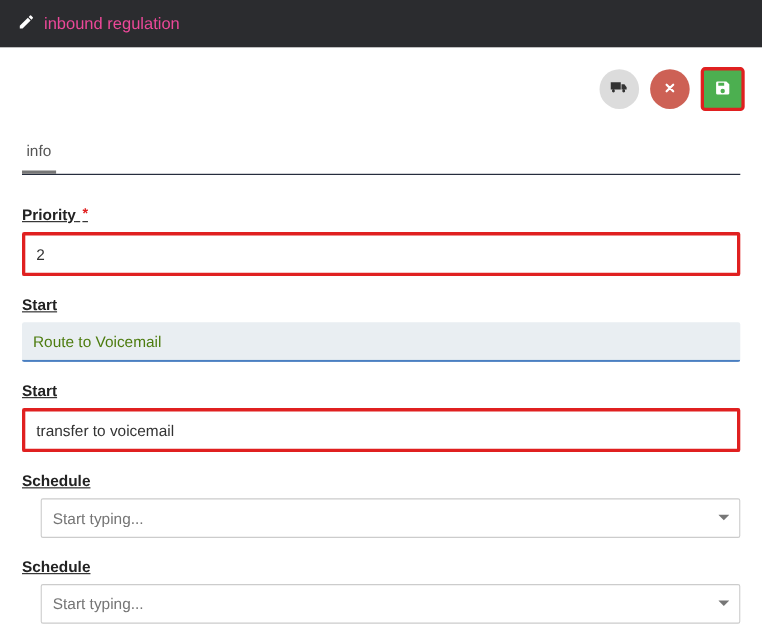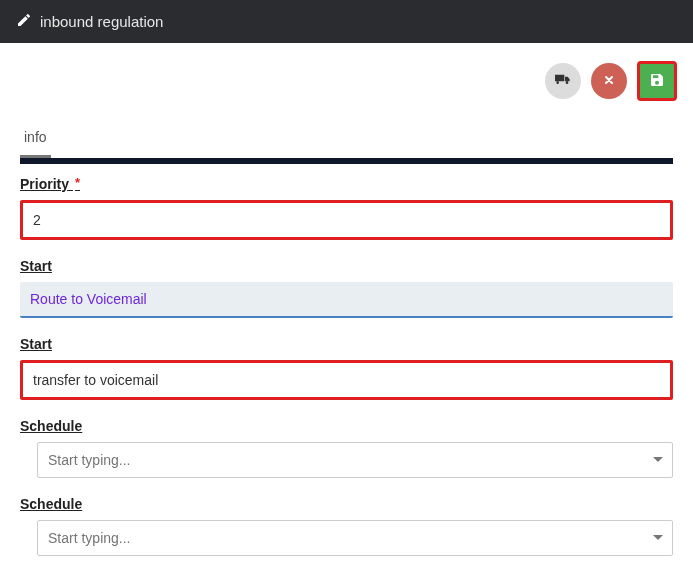--- a/index.html
+++ b/index.html
@@ -1,37 +1,37 @@
 <!DOCTYPE html>
 <html><head>
 <meta charset="utf-8">
 <style>
   * { box-sizing: border-box; margin: 0; padding: 0; }
   body { font-family: "Helvetica Neue", Arial, sans-serif; font-size: 14px; color: #333; background: #fff; width: 693px; }
-  .header { background: #2b2c2f; color: #e5e5e5; padding: 12px 16px; display: flex; align-items: center; gap: 8px; }
+  .header { background: #2b2c2f; color: #ec4899; padding: 12px 16px; display: flex; align-items: center; gap: 8px; }
   .header .title { font-size: 15px; font-weight: 400; }
   .icon-edit { width: 16px; height: 16px; fill: #fff; }
   .toolbar { display: flex; justify-content: flex-end; align-items: center; gap: 10px; padding: 18px 16px 18px 16px; }
   .circle-btn { width: 36px; height: 36px; border-radius: 50%; border: none; display: flex; align-items: center; justify-content: center; cursor: pointer; }
   .btn-gray { background: #dcdcdc; }
   .btn-red { background: #cd6155; }
   .btn-green { background: #4caf50; border: 3px solid #e02020; border-radius: 4px; width: 40px; height: 40px; }
   .btn-gray svg { fill: #333; width: 16px; height: 14px; }
   .btn-red svg { fill: #fff; width: 12px; height: 12px; }
   .btn-green svg { fill: #fff; width: 16px; height: 16px; }
   .content { padding: 0 20px 20px 20px; }
-  .tabs { border-bottom: 6px solid #0f172a; margin-bottom: 12px; }
+  .tabs { border-bottom: 1px solid #0f172a; margin-bottom: 28px; }
   .tab { display: inline-block; padding: 10px 4px; color: #555; border-bottom: 3px solid #777; font-size: 14px; cursor: pointer; }
   .form-group { margin-bottom: 18px; }
   .label { font-weight: 700; font-size: 14px; color: #222; margin-bottom: 8px; display: block; text-decoration: underline; }
   .required { color: #e02020; font-size: 13px; margin-left: 2px; position: relative; top:-2px;}
   .input { width: 100%; padding: 9px 10px; font-size: 14px; border: 1px solid #ccc; border-radius: 2px; color: #333; background:#fff; }
   .input::placeholder { color: #888; }
   .input-highlight { border: 3px solid #e02020; }
-  .input-active { background: #e9eef2; border: none; border-bottom: 2px solid #4a7fc1; color:#6d28d9; }
+  .input-active { background: #e9eef2; border: none; border-bottom: 2px solid #4a7fc1; color:#4d7c0f; }
   .select-wrap { position: relative; margin-left: 17px; }
   .select-input { width: 100%; padding: 9px 28px 9px 10px; font-size: 14px; border: 1px solid #ccc; border-radius: 2px; color: #888; background:#fff; cursor:text;}
   .caret { position: absolute; right: 10px; top: 50%; transform: translateY(-50%); pointer-events:none; }
   .caret svg { fill:#777; width:10px; height:10px; }
 </style>
 </head>
 <body>
 
 <div class="header">
   <span>

